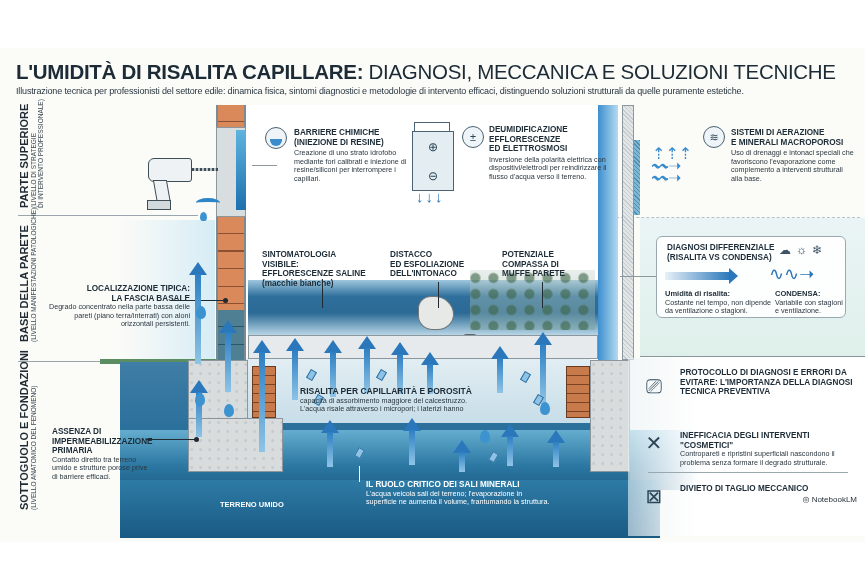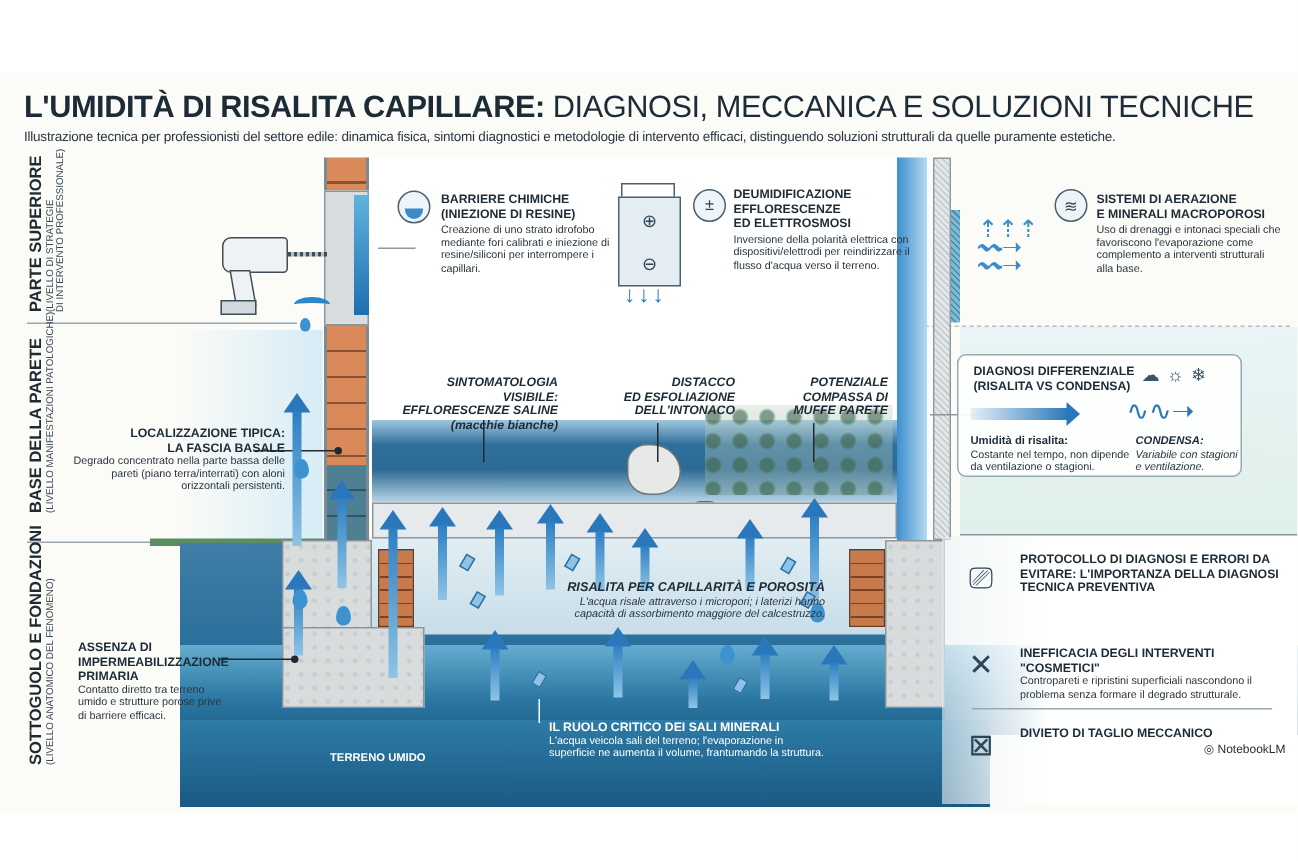--- a/index.html
+++ b/index.html
@@ -37,28 +37,28 @@
   .arrow .shaft { position: absolute; left: -3px; width: 6px; background: linear-gradient(180deg,#2d7fc3,#8fc4e6); }
   .arrow .head { position: absolute; left: -9px; width: 0; height: 0; border-left: 9px solid transparent; border-right: 9px solid transparent; border-bottom: 13px solid #2a78bb; }
   .drop { position: absolute; width: 10px; height: 13px; background: #3c93d0; border-radius: 50% 50% 50% 50% / 60% 60% 40% 40%; }
   .crystal { position: absolute; width: 7px; height: 10px; background: #8fc3e6; border: 1px solid #2c6e9f; transform: rotate(30deg); }
 
   
   .callout { position: absolute; font-size: 7.5px; line-height: 9px; color: #1f2a33; }
   .callout h4 { font-size: 8.2px; font-weight: 700; color: #1c2b36; line-height: 9.5px; }
   .callout p { font-size: 7.2px; line-height: 8.6px; color: #2a363f; }
   .callout.light h4, .callout.light p { color: #ffffff; }
-  .center { text-align: right; font-style: italic; }
+  .center { text-align: left; }
   .right { text-align: right; }
   .icon-circle { position: absolute; width: 22px; height: 22px; border-radius: 50%; border: 1.3px solid #4b6272; background: #eef4f7; display: flex; align-items: center; justify-content: center; font-size: 12px; color: #2d4657; }
   .leader { position: absolute; background: #1f2a33; }
   .leader-v { position: absolute; width: 1px; background: #1f2a33; }
   .dot { position: absolute; width: 5px; height: 5px; border-radius: 50%; background: #1f2a33; }
 
-  .diag-box { position: absolute; left: 638px; top: 236px; width: 190px; height: 82px; background: rgba(255,255,255,0.92); border: 1.2px solid #9aa8b0; border-radius: 6px; }
+  .diag-box { position: absolute; left: 656px; top: 236px; width: 190px; height: 82px; background: rgba(255,255,255,0.92); border: 1.2px solid #9aa8b0; border-radius: 6px; }
   .diag-arrow { position: absolute; height: 8px; background: linear-gradient(90deg, rgba(42,120,187,0.1), #2a78bb); }
   .diag-arrow::after { content: ""; position: absolute; right: -8px; top: -4px; border-top: 8px solid transparent; border-bottom: 8px solid transparent; border-left: 9px solid #2a78bb; }
 
   .protocol-item { position: absolute; left: 640px; width: 220px; }
   .protocol-icon { position: absolute; left: 0; width: 28px; height: 28px; font-size: 20px; color: #2d4657; display: flex; align-items: center; justify-content: center; }
   .hr { position: absolute; height: 1px; background: #9aa8b0; }
   .brand { position: absolute; right: 8px; top: 495px; font-size: 8px; color: #1f2a33; }
   .battery { position: absolute; border: 1.3px solid #4b6272; background: #e3edf2; }
 </style>
 </head>
@@ -197,21 +197,21 @@
   </div>
   <div style="position:absolute; left:122px; top:6px; font-size:12px; color:#3d5363; letter-spacing:5px;">
     <span>☁</span><span>☼</span><span>❄</span>
   </div>
   <div class="diag-arrow" style="left:8px; top:35px; width:65px;"></div>
   <div style="position:absolute; left:112px; top:28px; width:70px; height:18px; font-size:18px; color:#2a78bb; line-height:18px;">∿∿➝</div>
   <div class="callout" style="left:8px; top:52px; width:110px;">
     <h4 style="font-size:7.5px;">Umidità di risalita:</h4>
     <p>Costante nel tempo, non dipende da ventilazione o stagioni.</p>
   </div>
-  <div class="callout" style="left:118px; top:52px; width:70px;font-style:italic;">
+  <div class="callout" style="left:118px; top:52px; width:70px;">
     <h4 style="font-size:7.5px;">CONDENSA:</h4>
     <p>Variabile con stagioni e ventilazione.</p>
   </div>
 </div>
 
 <div class="arrow" style="left:198px; top:262px;">
     <div class="head" style="top:0;"></div>
     <div class="shaft" style="top:12px;height:90px;"></div>
   </div>
 <div class="arrow" style="left:228px; top:320px;">
@@ -284,22 +284,22 @@
 <div class="crystal" style="left:308px; top:370px;"></div>
 <div class="crystal" style="left:315px; top:395px;"></div>
 <div class="crystal" style="left:378px; top:370px;"></div>
 <div class="crystal" style="left:522px; top:372px;"></div>
 <div class="crystal" style="left:535px; top:395px;"></div>
 <div class="crystal" style="left:356px; top:448px;"></div>
 <div class="crystal" style="left:490px; top:452px;"></div>
 
 <div class="callout center" style="left:300px; top:387px; width:250px;">
   <h4 style="font-size:8.5px;">RISALITA PER CAPILLARITÀ E POROSITÀ</h4>
+  <p>capacità di assorbimento maggiore del calcestruzzo.</p>
   <p>L'acqua risale attraverso i micropori; i laterizi hanno</p>
-  <p>capacità di assorbimento maggiore del calcestruzzo.</p>
 </div>
 
 <div class="callout" style="left:52px; top:427px; width:100px;">
   <h4>ASSENZA DI</h4>
   <h4>IMPERMEABILIZZAZIONE</h4>
   <h4>PRIMARIA</h4>
   <p>Contatto diretto tra terreno umido e strutture porose prive di barriere efficaci.</p>
 </div>
 <div class="leader" style="left:146px; top:439px; width:50px; height:1px;"></div>
 <div class="dot" style="left:194px; top:437px;"></div>

